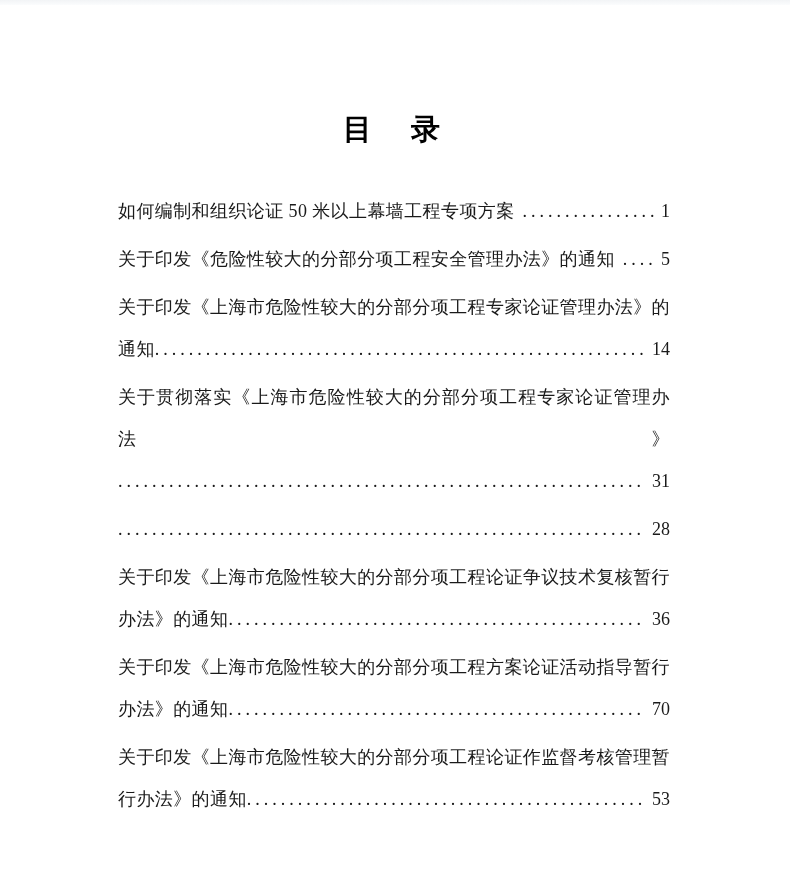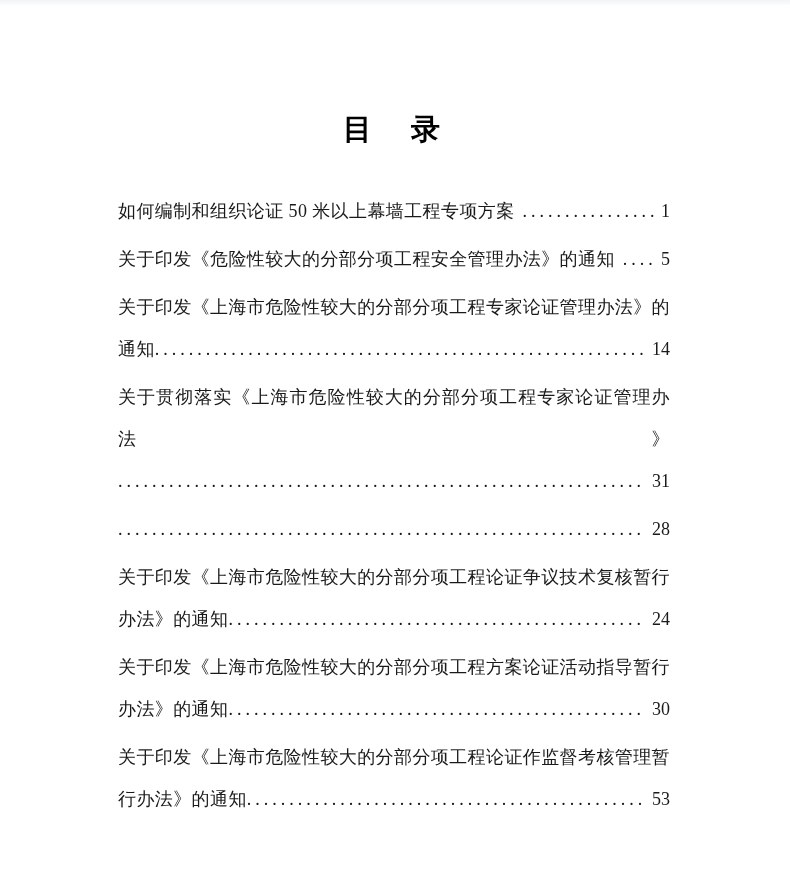--- a/index.html
+++ b/index.html
@@ -127,30 +127,30 @@
         <span class="dots">........................................................................................................................................</span>
         <span class="pg">28</span>
       </div>
     </div>
 
     <div class="entry">
       <div class="jline">关于印发《上海市危险性较大的分部分项工程论证争议技术复核暂行</div>
       <div class="row">
         <span class="t">办法》的通知</span>
         <span class="dots">........................................................................................................................................</span>
-        <span class="pg">24</span>
+        <span class="pg">36</span>
       </div>
     </div>
 
     <div class="entry">
       <div class="jline">关于印发《上海市危险性较大的分部分项工程方案论证活动指导暂行</div>
       <div class="row">
         <span class="t">办法》的通知</span>
         <span class="dots">........................................................................................................................................</span>
-        <span class="pg">30</span>
+        <span class="pg">70</span>
       </div>
     </div>
 
     <div class="entry">
       <div class="jline">关于印发《上海市危险性较大的分部分项工程论证作监督考核管理暂</div>
       <div class="row">
         <span class="t">行办法》的通知</span>
         <span class="dots">........................................................................................................................................</span>
         <span class="pg">53</span>
       </div>

